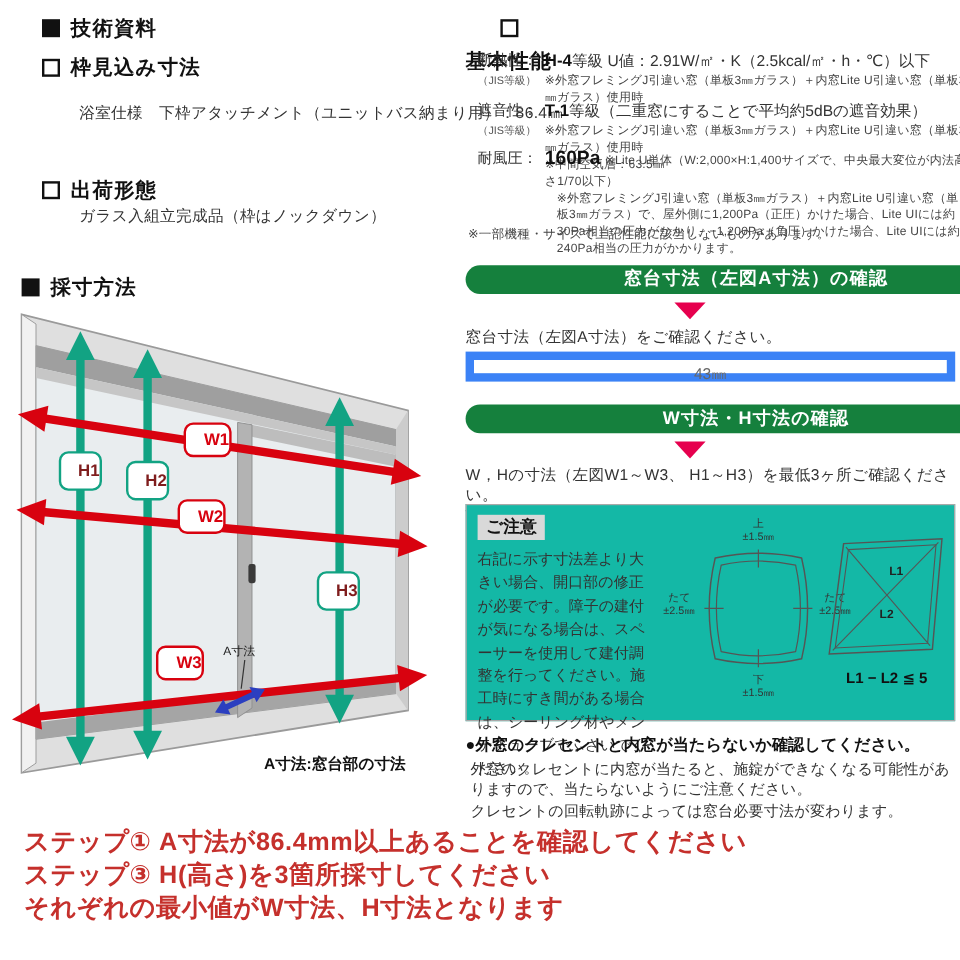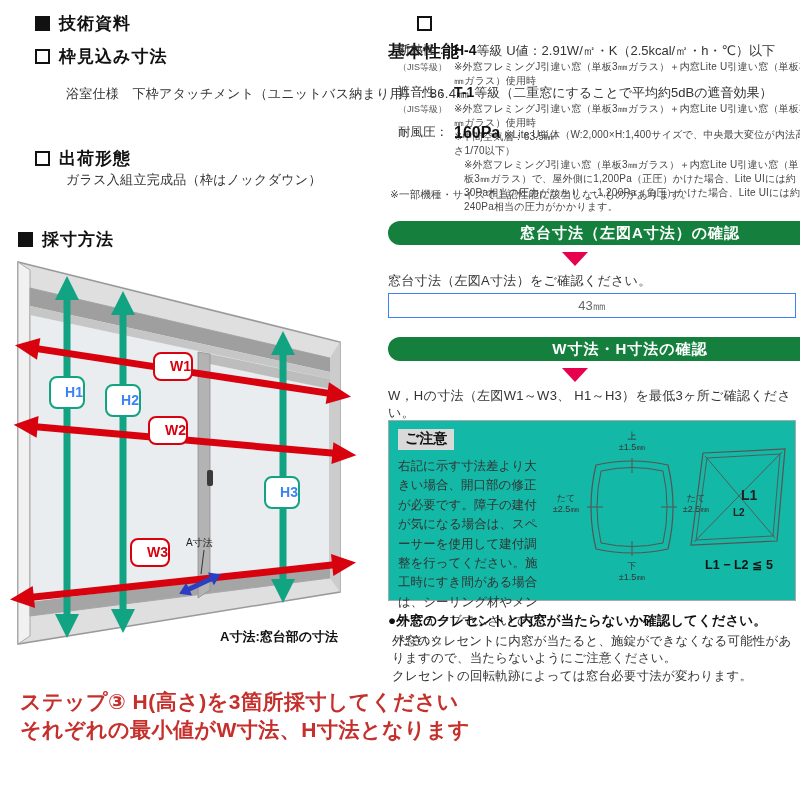--- a/index.html
+++ b/index.html
@@ -21,37 +21,37 @@
   .spec-lab .jis { display:block; font-size:9px; color:#555; margin-top:2px; }
   .spec-val { flex:1; }
   .grade { font-weight:bold; font-size:14px; color:#111; }
   .grade-big { font-weight:bold; font-size:16px; color:#111; }
   .val-line { font-size:13px; color:#333; }
 
   
   .banner { width:484px; height:24px; background:#15803d; border-radius:13px; color:#fff; font-weight:bold; font-size:15px; text-align:center; line-height:24px; letter-spacing:1px; }
   .tri-down { width:0; height:0; border-left:13px solid transparent; border-right:13px solid transparent; border-top:14px solid #e6004e; }
 
-  .val-box { width:408px; height:25px; border:1px solid #3b82f6; text-align:center; line-height:23px; font-size:13px; color:#666; }
+  .val-box { width:408px; height:25px; border:7px solid #3b82f6; text-align:center; line-height:23px; font-size:13px; color:#666; }
 
   
   .caution { width:408px; height:181px; border:1px solid #a9a9a9; position:relative; background:#14b8a6; }
   .caution-title { display:inline-block; background:#d9d9d9; padding:1px 7px 2px; font-weight:bold; font-size:14px; color:#111; position:absolute; left:9px; top:8px; }
   .caution-body { position:absolute; left:9px; top:36px; width:150px; font-size:12.5px; line-height:1.55; color:#333; }
   .tiny { font-size:9px; color:#333; line-height:1.2; text-align:center; }
   .formula { font-weight:bold; font-size:12.5px; color:#111; text-align:center; }
 
   .crescent-title { font-size:13.5px; font-weight:bold; color:#111; }
   .crescent-line { font-size:12.5px; color:#333; letter-spacing:0.2px; }
 
   
   .diagram { position:absolute; left:10px; top:248px; width:350px; height:400px; }
   .badge { position:absolute; background:#fff; border:2px solid; border-radius:8px; font-weight:bold; font-size:14px; text-align:right; }
   .badge.w { border-color:#d8020f; color:#d8020f; width:40px; height:29px; line-height:25px; }
-  .badge.h { border-color:#12a383; color:#3b82f6; width:36px; height:33px; line-height:29px; }
+  .badge.h { border-color:#12a383; color:#7f1d1d; width:36px; height:33px; line-height:29px; }
   .a-label { position:absolute; font-size:10px; color:#222; }
   .a-caption { position:absolute; font-weight:bold; font-size:13px; color:#111; }
 
   
   .steps { position:absolute; left:20px; top:688px; color:#c5302c; font-weight:bold; font-size:21px; line-height:27.5px; letter-spacing:0.5px; }
 </style>
 </head>
 <body>
 
 <div class="abs sec" style="left:35px; top:12px;">
@@ -227,26 +227,27 @@
     </div>
   </div>
 
   <div class="abs" style="left:300px; top:26px; width:100px; height:150px;">
     <svg viewBox="0 0 100 100" width="100" height="100">
       <polygon points="14,6 96,2 88,94 2,98" fill="none" stroke="#555" stroke-width="1.2"></polygon>
       <polygon points="18,11 91,7 84,89 7,93" fill="none" stroke="#555" stroke-width="0.9"></polygon>
       <line x1="16" y1="9" x2="86" y2="91" stroke="#555" stroke-width="0.9"></line>
       <line x1="93" y1="5" x2="5" y2="95" stroke="#555" stroke-width="0.9"></line>
     </svg>
-    <span class="abs" style="left:52px; top:40px; font-size:14px; font-weight:bold;">L1</span>
+    <span class="abs" style="left:52px; top:24px; font-size:10px; font-weight:bold;">L1</span>
     <span class="abs" style="left:44px; top:60px; font-size:10px; font-weight:bold;">L2</span>
     <div class="abs formula" style="left:0; top:110px; width:100px;">L1 − L2 ≦ 5</div>
   </div>
 </div>
 
 <div class="abs crescent-title" style="left:388px; top:612px;">●外窓のクレセントと内窓が当たらないか確認してください。</div>
 <div class="abs crescent-line" style="left:392px; top:633px; width:406px; line-height:17px;">外窓のクレセントに内窓が当たると、施錠ができなくなる可能性がありますので、当たらないようにご注意ください。</div>
 <div class="abs crescent-line" style="left:392px; top:668px; width:406px;">クレセントの回転軌跡によっては窓台必要寸法が変わります。</div>
 
 <div class="steps">
+  <div>ステップ① A寸法が86.4mm以上あることを確認してください</div>
   <div>ステップ③ H(高さ)を3箇所採寸してください</div>
   <div>それぞれの最小値がW寸法、H寸法となります</div>
 </div>
 
 </body></html>

